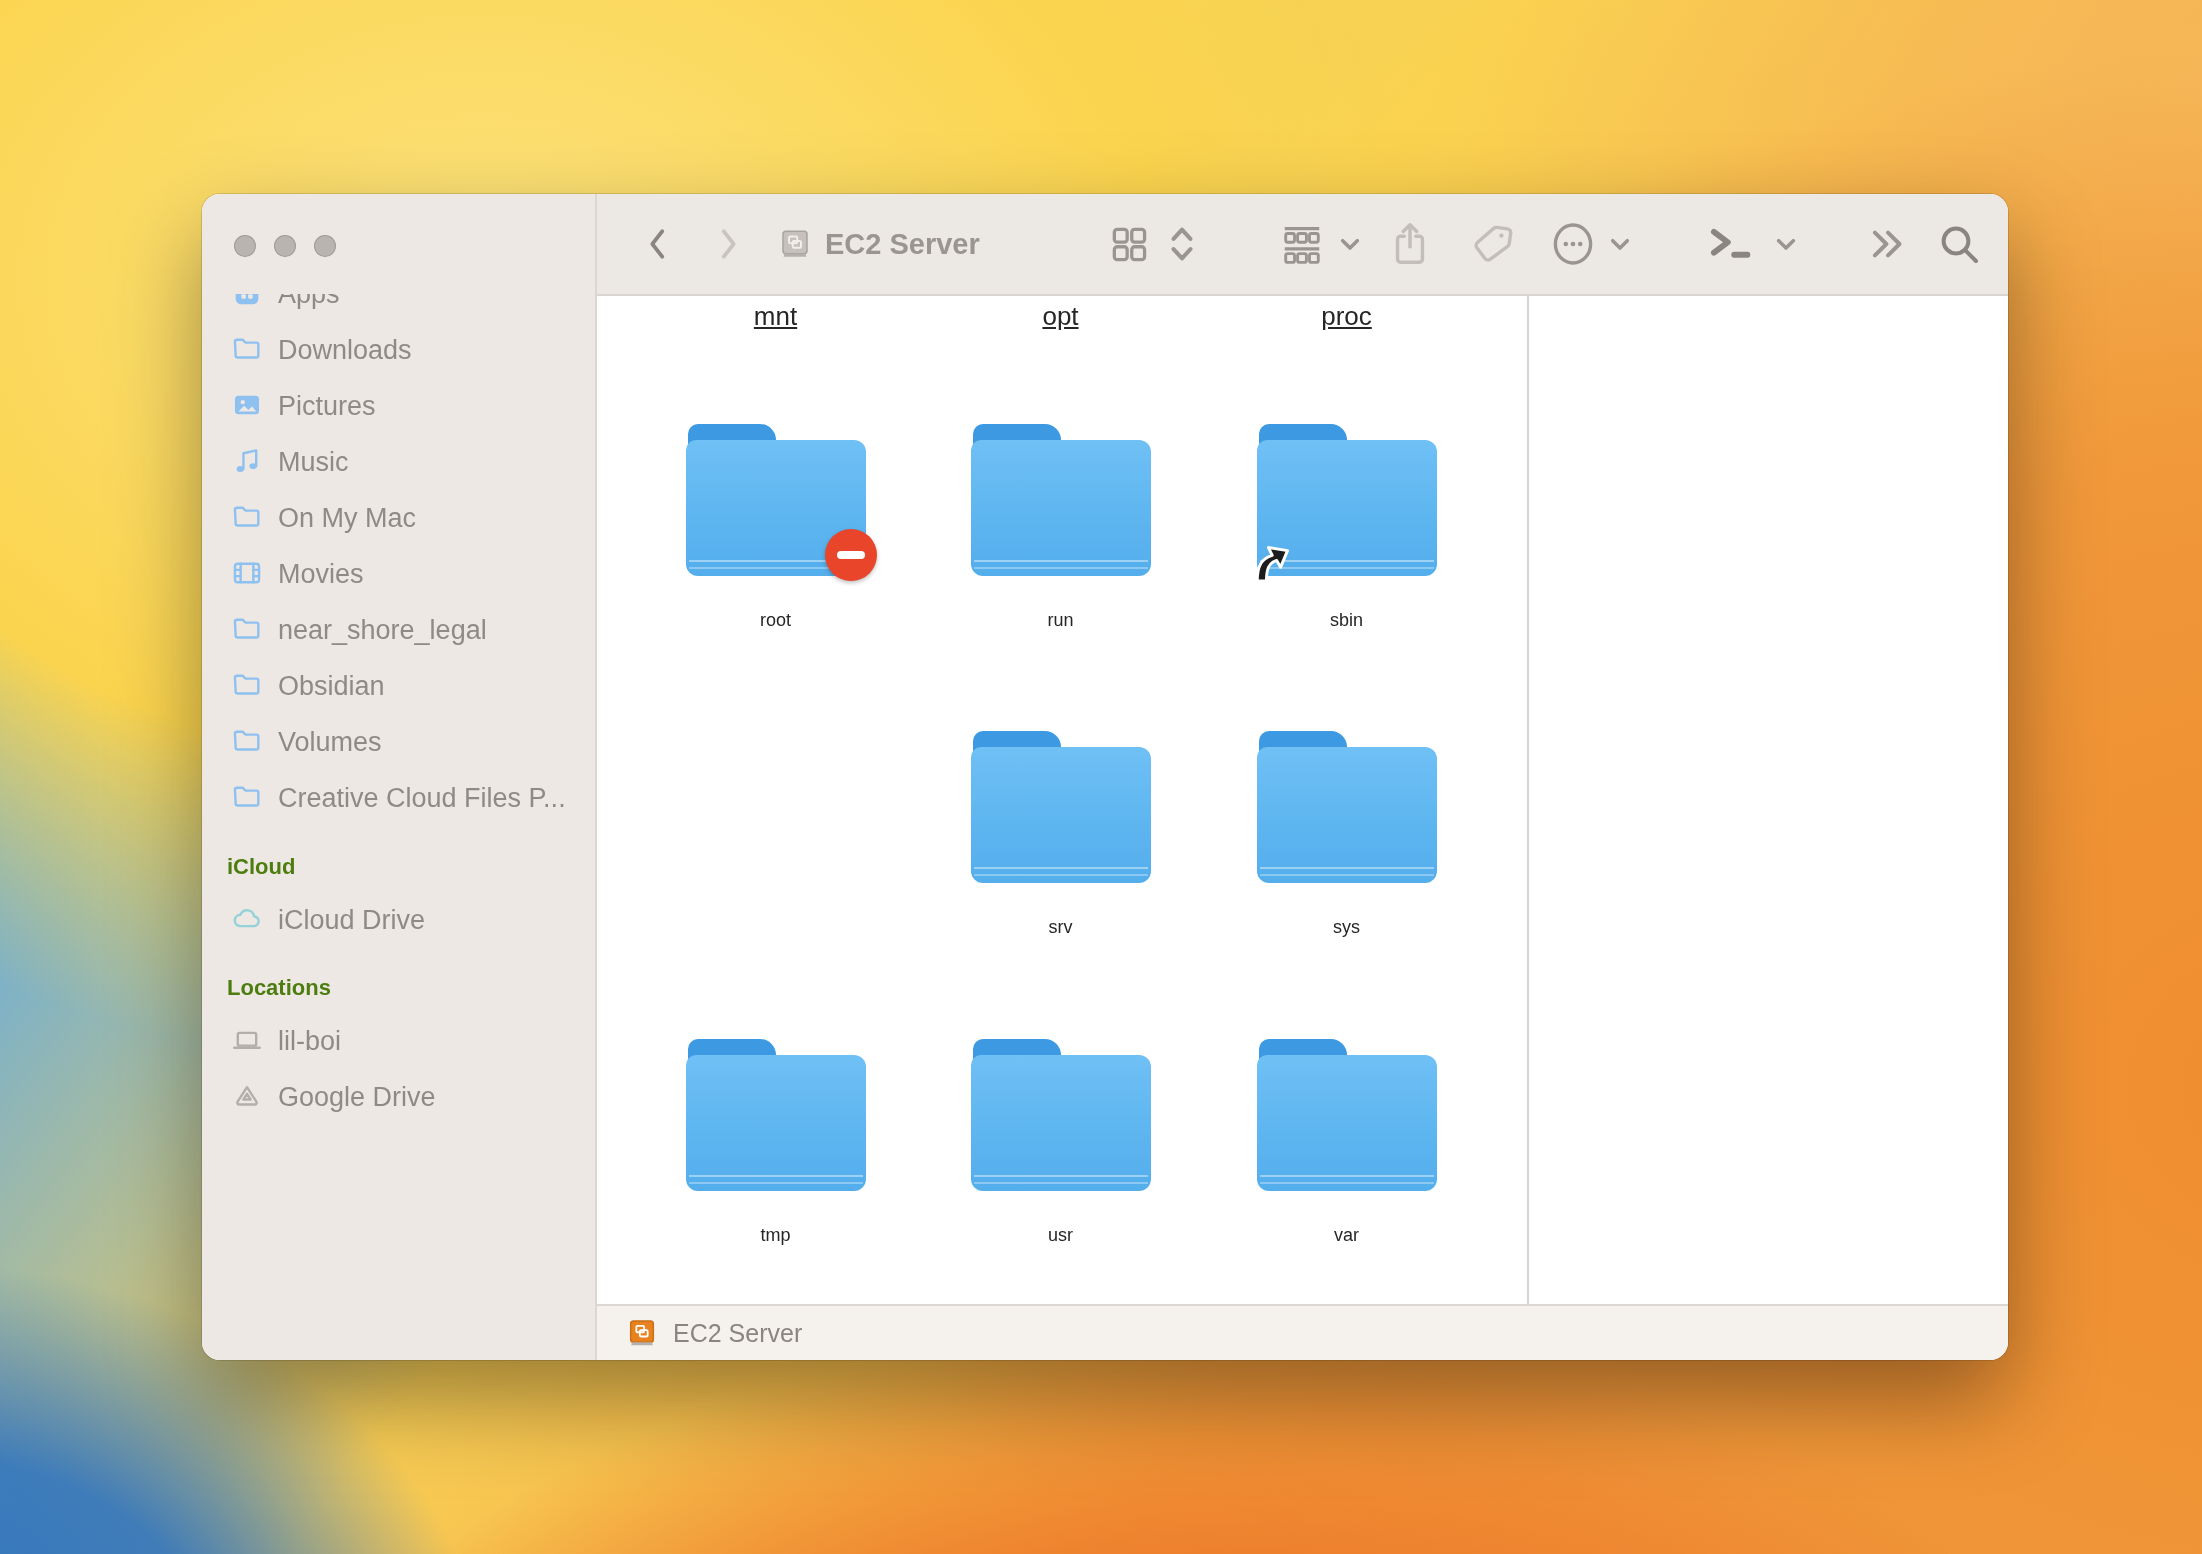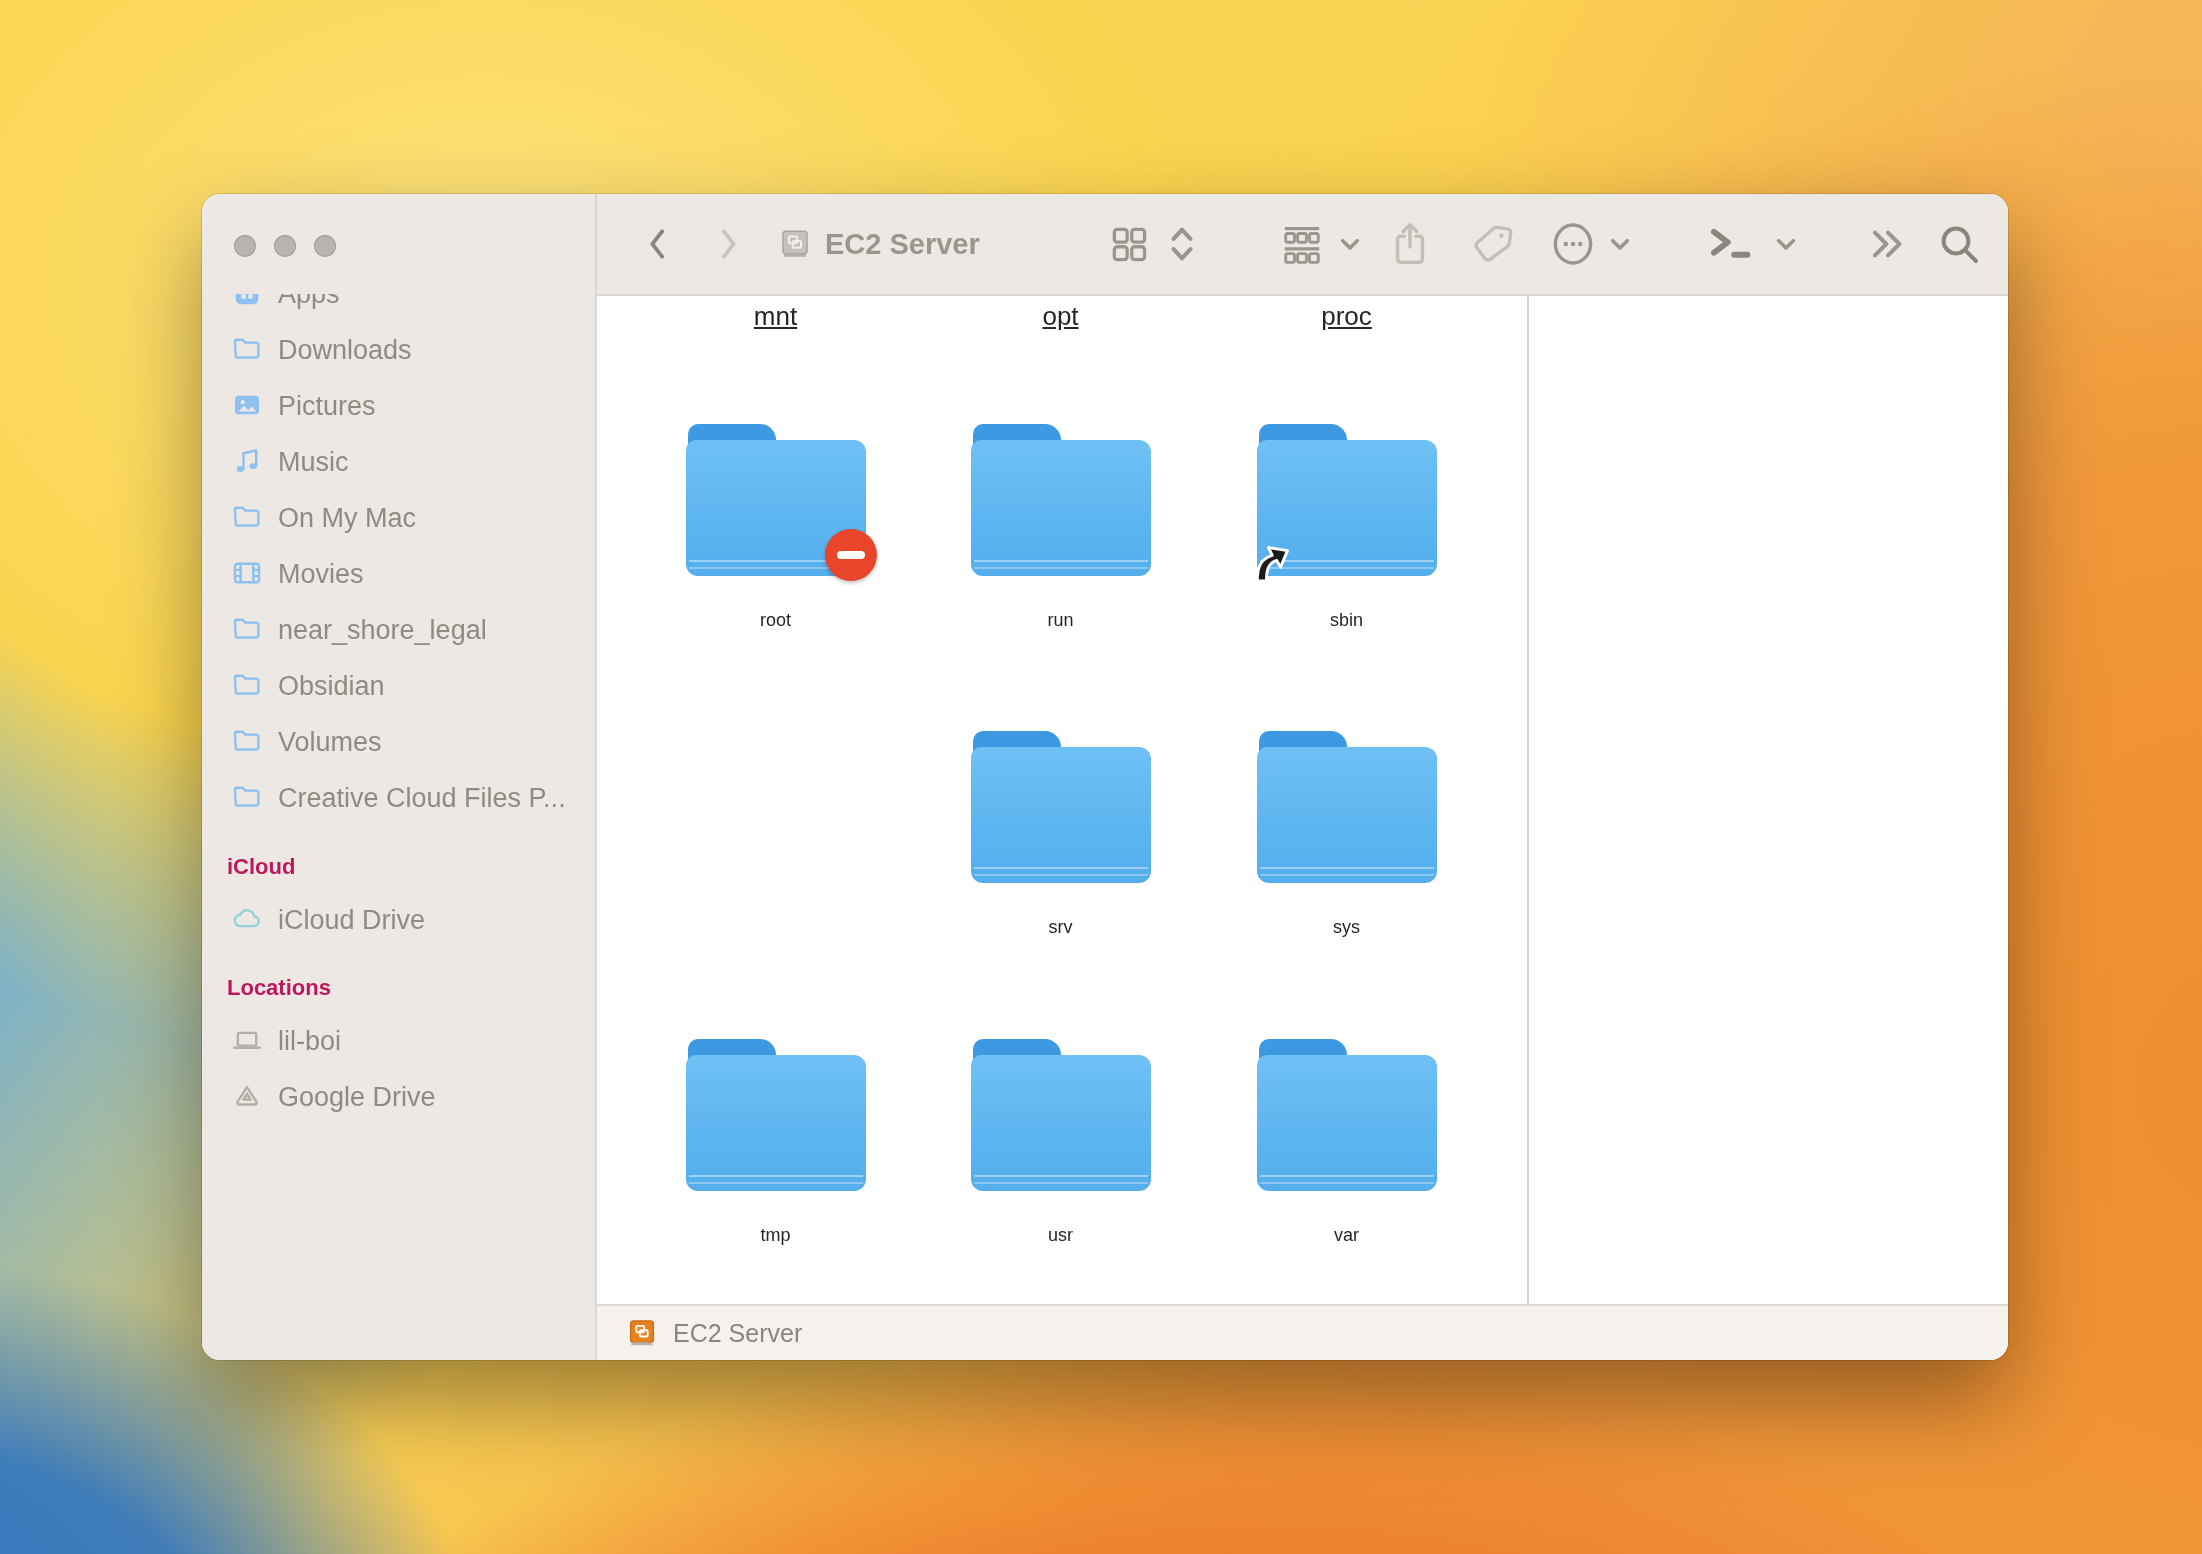--- a/index.html
+++ b/index.html
@@ -39,21 +39,21 @@
   .side-scroll { position:absolute; top:100px; left:0; right:2px; bottom:0; overflow:hidden; }
   .side-list { margin-top:-40px; }
   .side-row {
     height:56px; display:flex; align-items:flex-end; padding-left:28px;
     color:#8f8a84; font-size:27px; white-space:nowrap;
   }
   .side-row .icn { width:34px; height:34px; flex:0 0 34px; margin-right:14px; display:flex; align-items:center; justify-content:center; }
   .side-row .lbl { overflow:hidden; text-overflow:ellipsis; max-width:300px; }
   .side-head {
     height:40px; display:flex; align-items:flex-end; padding-left:25px;
-    color:#be185d; font-size:22px; font-weight:700;
+    color:#4d7c0f; font-size:22px; font-weight:700;
   }
   .spacer26 { height:26px; } .spacer25 { height:25px; }
   .icn svg { width:34px; height:34px; }
   .stroke-blue  { stroke:#8fc1f0; fill:none; stroke-width:1.7; stroke-linejoin:round; stroke-linecap:round; }
   .fill-blue    { fill:#8fc1f0; }
   .stroke-teal  { stroke:#93d2d8; fill:none; stroke-width:1.7; stroke-linejoin:round; stroke-linecap:round; }
   .fill-teal    { fill:#93d2d8; }
   .stroke-gray  { stroke:#b3aea8; fill:none; stroke-width:1.7; stroke-linejoin:round; stroke-linecap:round; }
 
   

